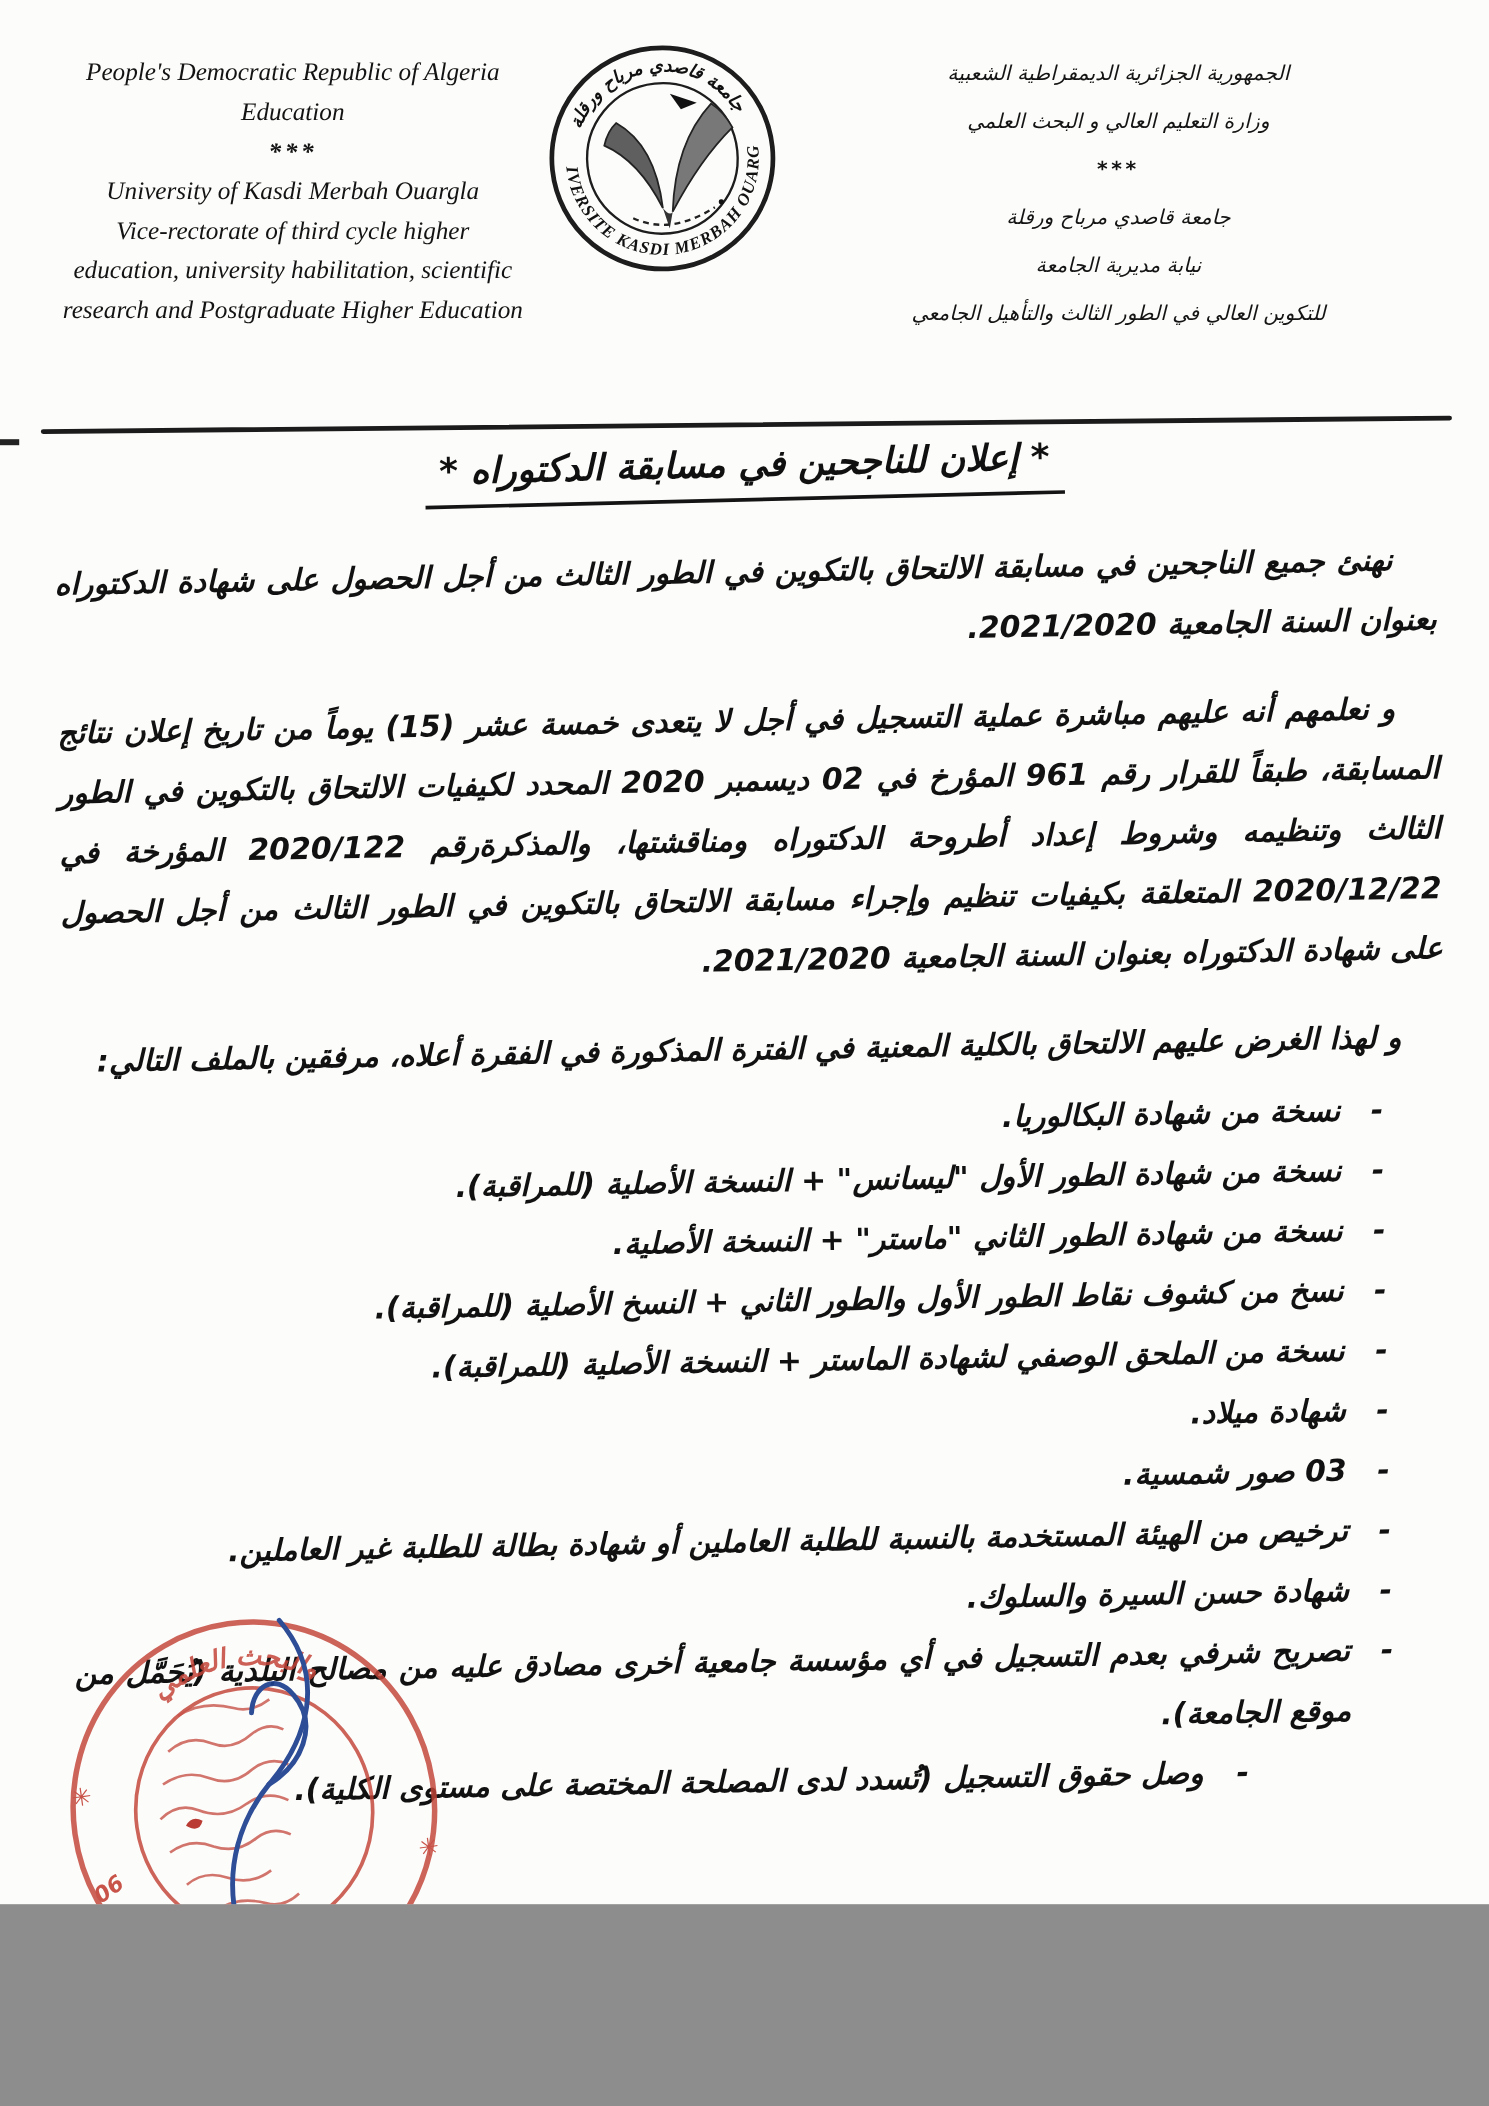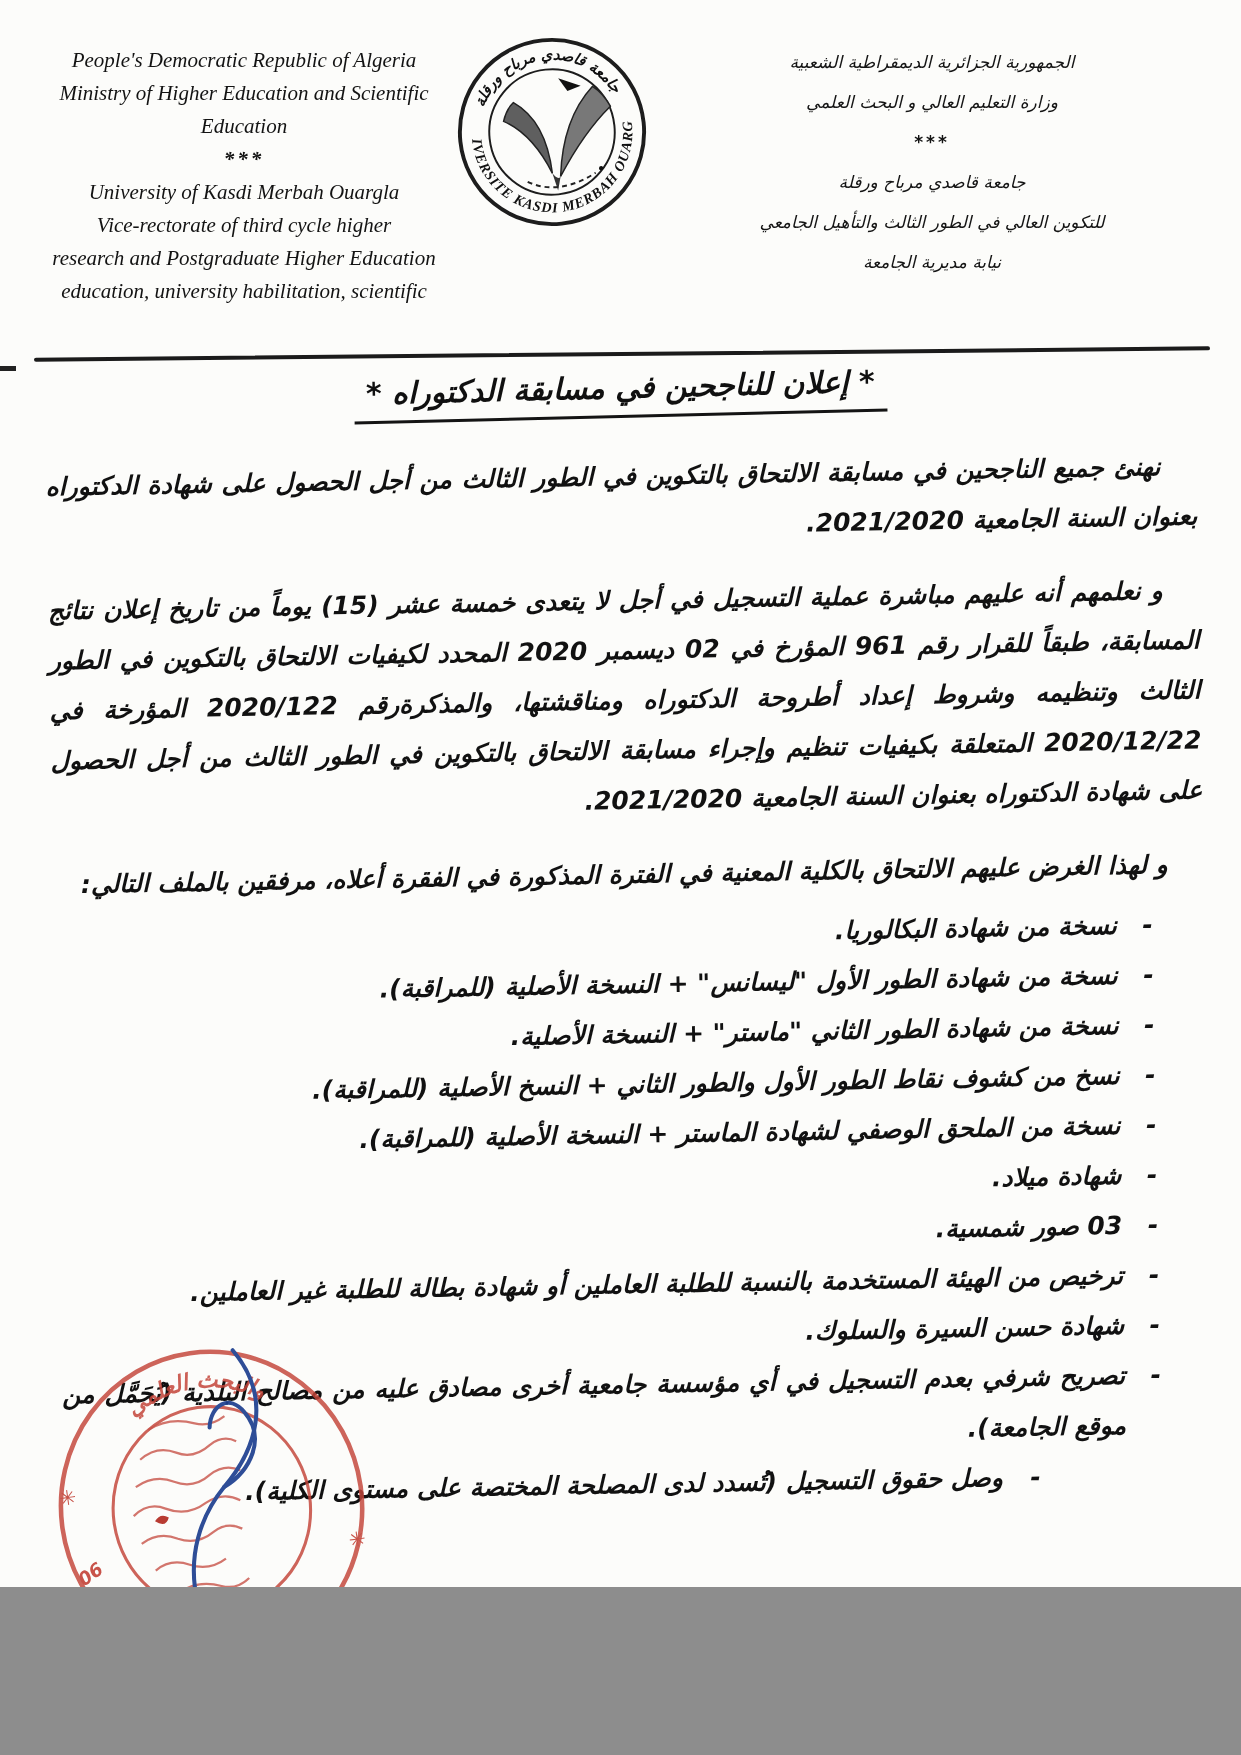--- a/index.html
+++ b/index.html
@@ -58,27 +58,26 @@
     font-size:22px;font-weight:700;color:#151515;padding-left:36px;
   }
 </style>
 </head>
 <body>
 
 <div class="page">
 
   <div class="hdr-en">
     <div class="line">People's Democratic Republic of Algeria</div>
-    <div class="line">Ministry of Higher Education and Scientific</div>
     <div class="line">Education</div>
     <div class="line stars-line">***</div>
     <div class="line">University of Kasdi Merbah Ouargla</div>
     <div class="line">Vice-rectorate of third cycle higher</div>
+    <div class="line">education,  university habilitation, scientific</div>
     <div class="line">research and Postgraduate Higher Education</div>
-    <div class="line">education,  university habilitation, scientific</div>
   </div>
 
   <svg class="logo" viewBox="0 0 200 200">
     <circle cx="100" cy="100" r="94" fill="none" stroke="#1d1d1d" stroke-width="4"></circle>
     <circle cx="100" cy="100" r="64" fill="none" stroke="#1d1d1d" stroke-width="2"></circle>
     <path id="logoBottomArc" d="M 18,100 A 82,82 0 0 0 182,100" fill="none"></path>
     <text font-size="14.5" font-weight="bold" fill="#111" letter-spacing="1" font-family="Liberation Serif,serif">
       <textPath href="#logoBottomArc" startOffset="50%" text-anchor="middle">UNIVERSITE KASDI MERBAH OUARGLA</textPath>
     </text>
     <path id="logoTopArc" d="M 26,100 A 74,74 0 0 1 174,100" fill="none"></path>
@@ -94,22 +93,22 @@
       <path d="M 70,148 Q 100,166 140,146" fill="none" stroke="#222" stroke-width="2" stroke-dasharray="5 4"></path>
       <circle cx="146" cy="142" r="2.2" fill="#111"></circle>
     </g>
   </svg>
 
   <div class="hdr-ar">
     <div class="line">الجمهورية الجزائرية الديمقراطية الشعبية</div>
     <div class="line">وزارة التعليم العالي و البحث العلمي</div>
     <div class="line stars-line">***</div>
     <div class="line">جامعة قاصدي مرباح  ورقلة</div>
+    <div class="line">نيابة مديرية الجامعة</div>
     <div class="line">للتكوين العالي في الطور الثالث والتأهيل الجامعي</div>
-    <div class="line">نيابة مديرية الجامعة</div>
   </div>
 
   <div class="divider"></div>
   <div class="edge-mark"></div>
 
   <div class="title-wrap">
     <div class="title">* إعلان للناجحين في مسابقة الدكتوراه *</div>
   </div>
 
   <div class="content">

